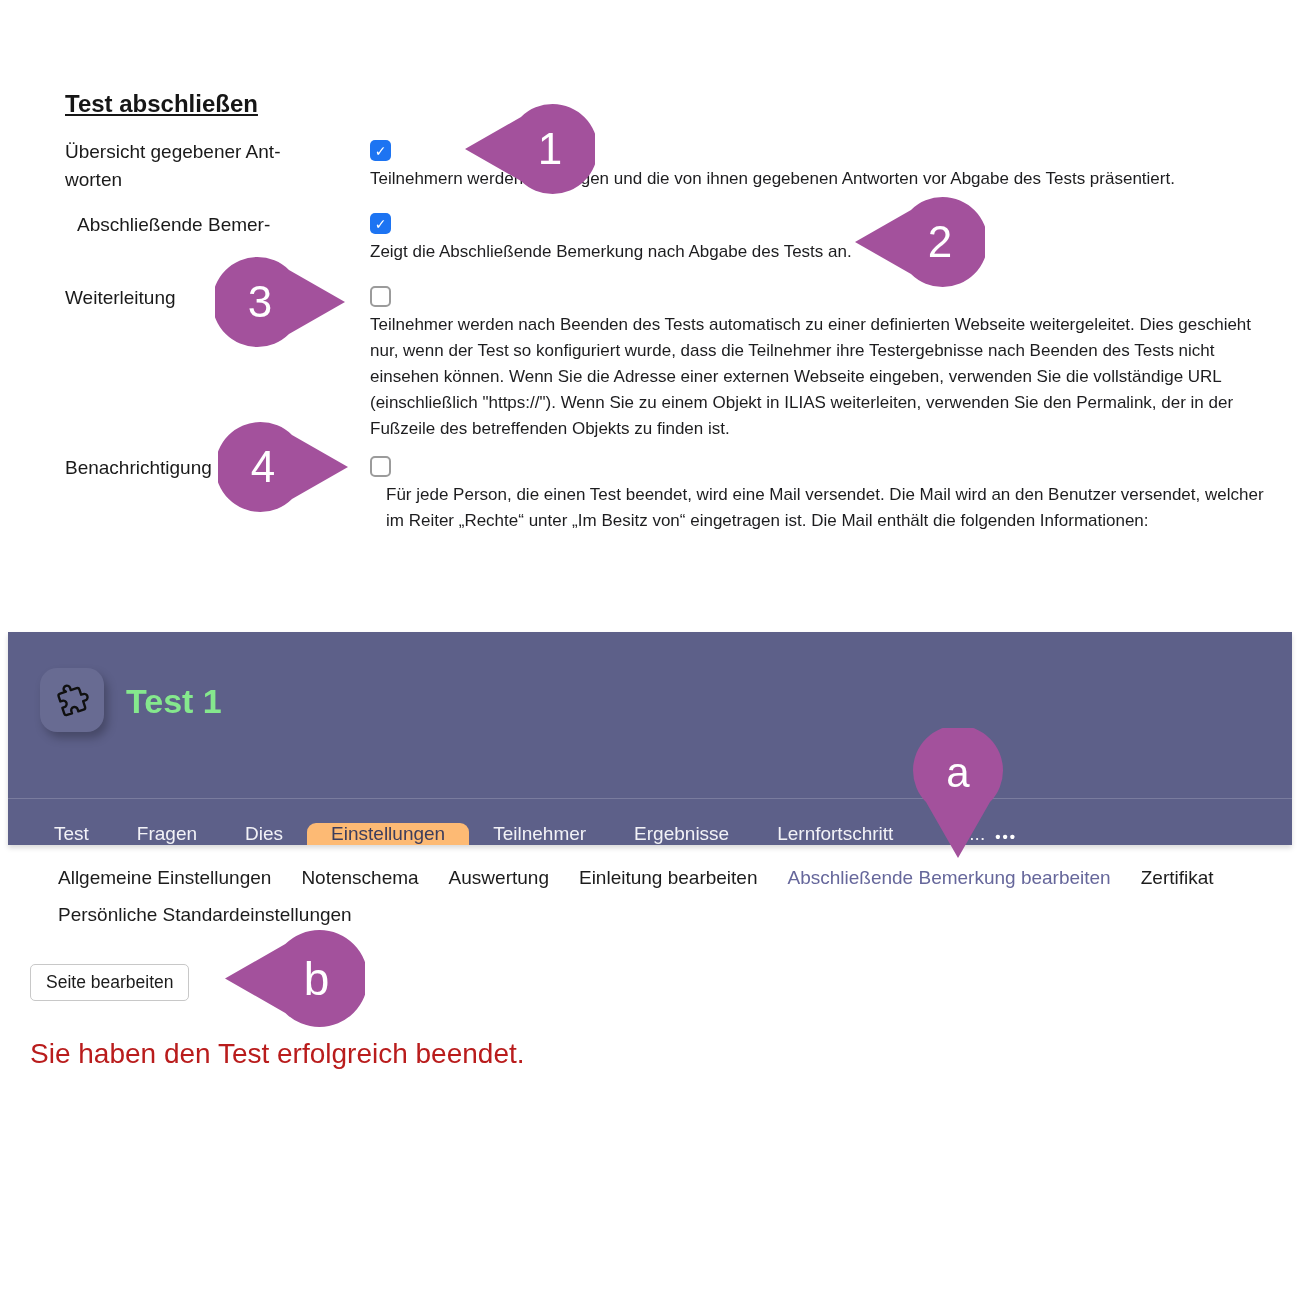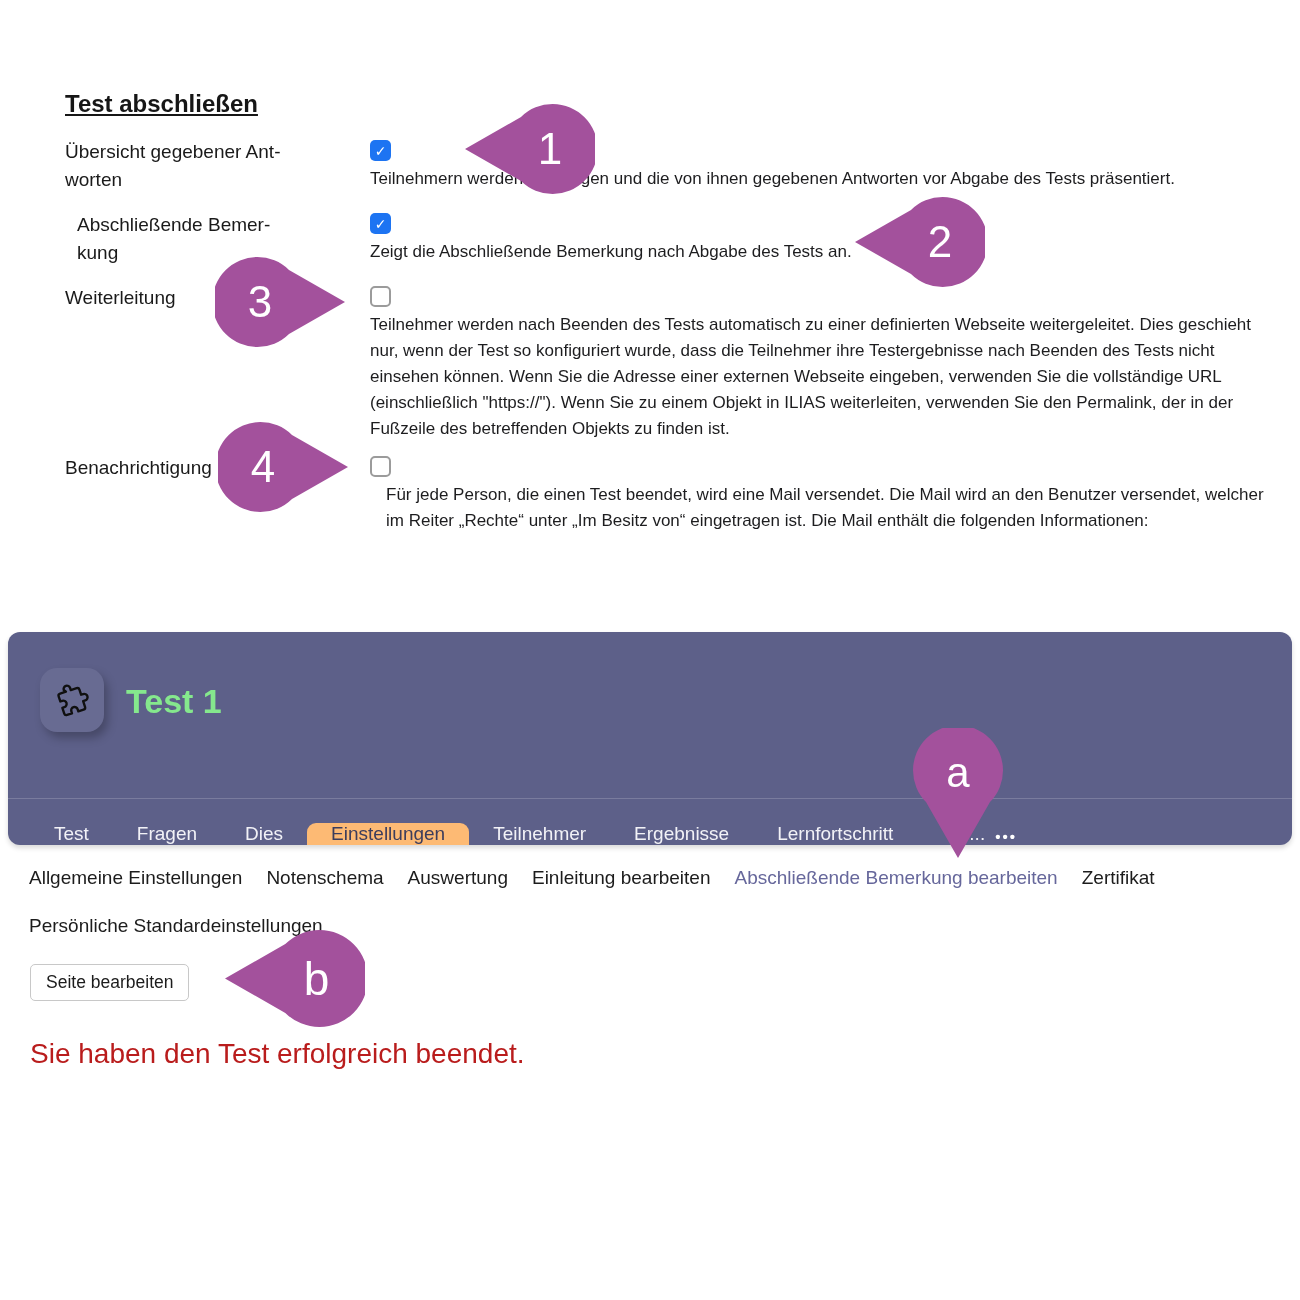--- a/index.html
+++ b/index.html
@@ -18,36 +18,36 @@
   .ctl-check.unchecked{background:#fff;border:2px solid #9b9b9b;}
   .ctl-desc{left:370px;width:885px;font-size:17px;line-height:26px;color:#1d1d1f;}
 
   
   .pin{z-index:50;pointer-events:none;}
   .pin svg{display:block;}
   .pin .pin-num{position:absolute;display:flex;align-items:center;justify-content:center;
     color:#ffffff;font-size:44px;font-weight:400;}
 
   
-  .ilias-header{left:8px;top:632px;width:1284px;height:213px;background:#5d6089;border-radius:12px;
+  .ilias-header{left:8px;top:632px;width:1284px;height:213px;background:#5d6089;border-radius:0;
     box-shadow:0 3px 5px rgba(0,0,0,0.15);z-index:10;}
   .obj-icon-tile{position:absolute;left:32px;top:36px;width:64px;height:64px;border-radius:17px;
     background:#686b92;box-shadow:4px 6px 10px rgba(0,0,0,0.25);display:flex;align-items:center;justify-content:center;}
   .obj-icon-tile svg{transform:rotate(-18deg);}
   .header-title{position:absolute;left:118px;top:50px;font-size:34px;font-weight:700;color:#85e88d;}
   .tab-row{position:absolute;left:0;right:0;bottom:0;height:47px;display:flex;align-items:flex-end;
     padding-left:22px;border-top:1px solid rgba(255,255,255,0.18);box-sizing:border-box;}
   .tab{display:flex;align-items:center;padding:0 24px;font-size:19px;color:#f2f2f7;white-space:nowrap;}
   .tab.active{background:#fdba74;color:#3c3d5c;border-radius:9px 9px 0 0;}
   .tab-ellipsis{display:flex;align-items:center;color:#f2f2f7;font-size:19px;margin-left:52px;}
   .tab-more{display:flex;align-items:center;color:#ffffff;font-size:15px;font-weight:700;
     letter-spacing:2px;margin-left:10px;}
 
   
-  .subtab-row{left:29px;top:866px;width:1170px;display:flex;flex-wrap:wrap;column-gap:30px;row-gap:13px;gap:24px;}
+  .subtab-row{left:58px;top:866px;width:1170px;display:flex;flex-wrap:wrap;column-gap:30px;row-gap:13px;}
   .subtab{font-size:19px;line-height:24px;color:#1c1c1c;white-space:nowrap;}
   .subtab.active{color:#66679b;}
 
   
   .edit-page-btn{left:30px;top:964px;background:#ffffff;border:1px solid #c8c8c8;border-radius:5px;
     padding:7px 15px;font-size:17.5px;color:#1c1c1c;font-family:inherit;}
   .content-text{left:30px;top:1038px;font-size:28px;color:#b91c1c;}
 </style>
 </head>
 <body>
@@ -56,21 +56,20 @@
 
 <div class="abs row-label" style="top:138px;">
   <div>Übersicht gegebener Ant-</div>
   <div>worten</div>
 </div>
 <div class="abs ctl-check checked" style="top:140px;">✓</div>
 <div class="abs ctl-desc" style="top:166px;">Teilnehmern werden die Fragen und die von ihnen gegebenen Antworten vor Abgabe des Tests präsentiert.</div>
 
 <div class="abs row-label" style="top:211px;margin-left:12px;">
   <div>Abschließende Bemer-</div>
-  <div>kung</div>
 </div>
 <div class="abs ctl-check checked" style="top:213px;">✓</div>
 <div class="abs ctl-desc" style="top:239px;">Zeigt die Abschließende Bemerkung nach Abgabe des Tests an.</div>
 
 <div class="abs row-label" style="top:284px;">
   <div>Weiterleitung</div>
 </div>
 <div class="abs ctl-check unchecked" style="top:286px;"></div>
 <div class="abs ctl-desc" style="top:312px;">Teilnehmer werden nach Beenden des Tests automatisch zu einer definierten Webseite weitergeleitet. Dies geschieht nur, wenn der Test so konfiguriert wurde, dass die Teilnehmer ihre Testergebnisse nach Beenden des Tests nicht einsehen können. Wenn Sie die Adresse einer externen Webseite eingeben, verwenden Sie die vollständige URL (einschließlich "https://"). Wenn Sie zu einem Objekt in ILIAS weiterleiten, verwenden Sie den Permalink, der in der Fußzeile des betreffenden Objekts zu finden ist.</div>
 

